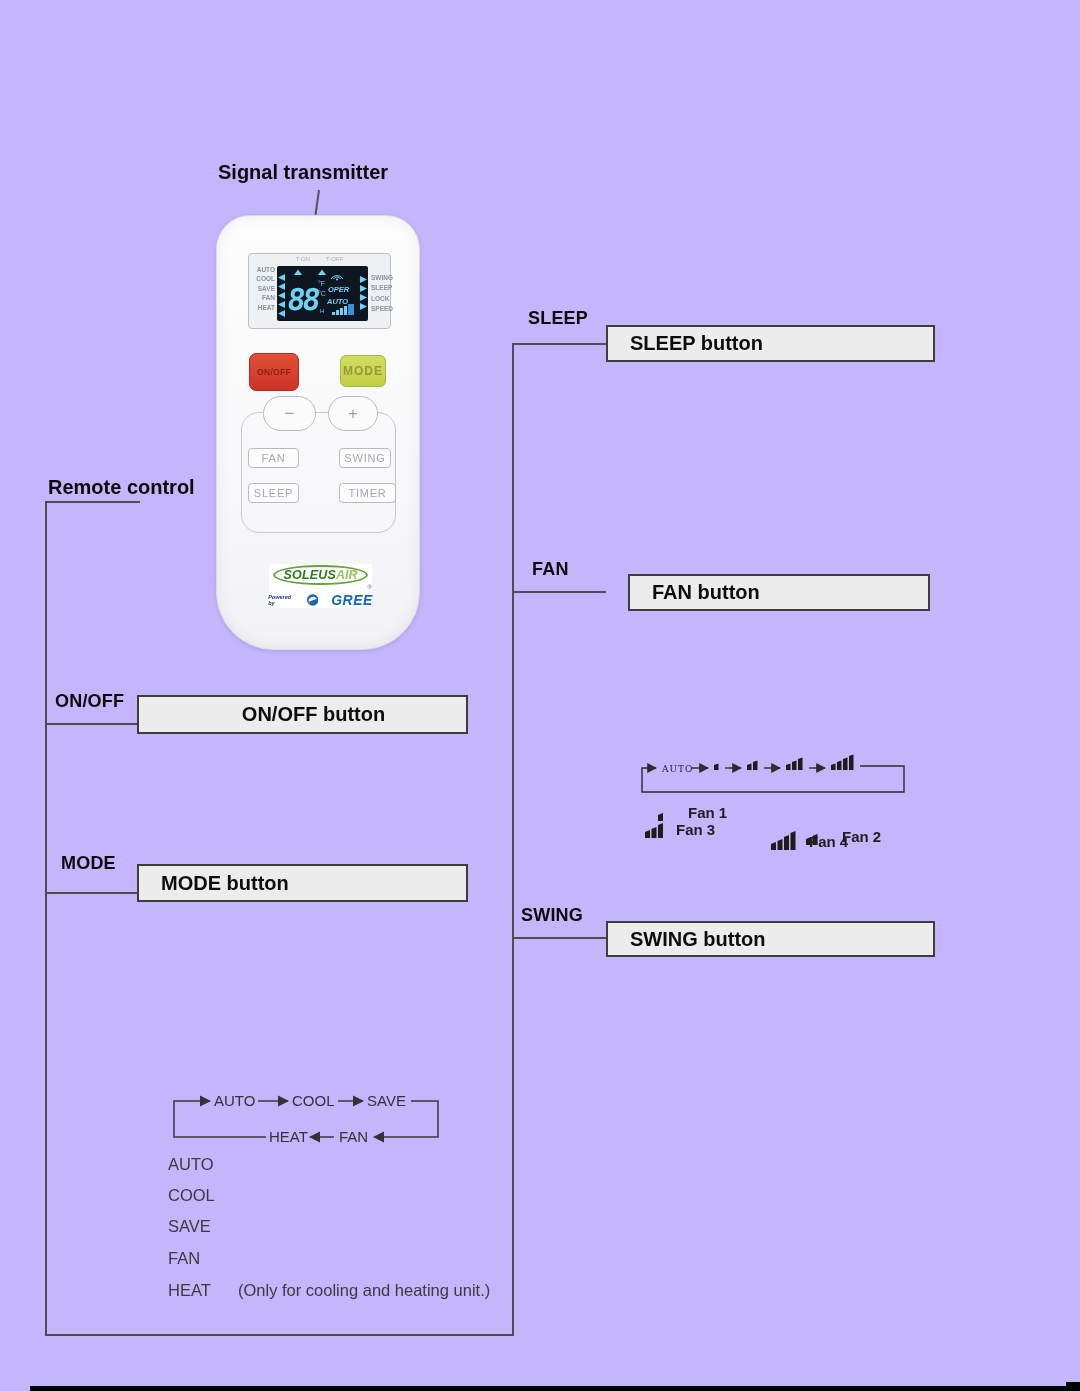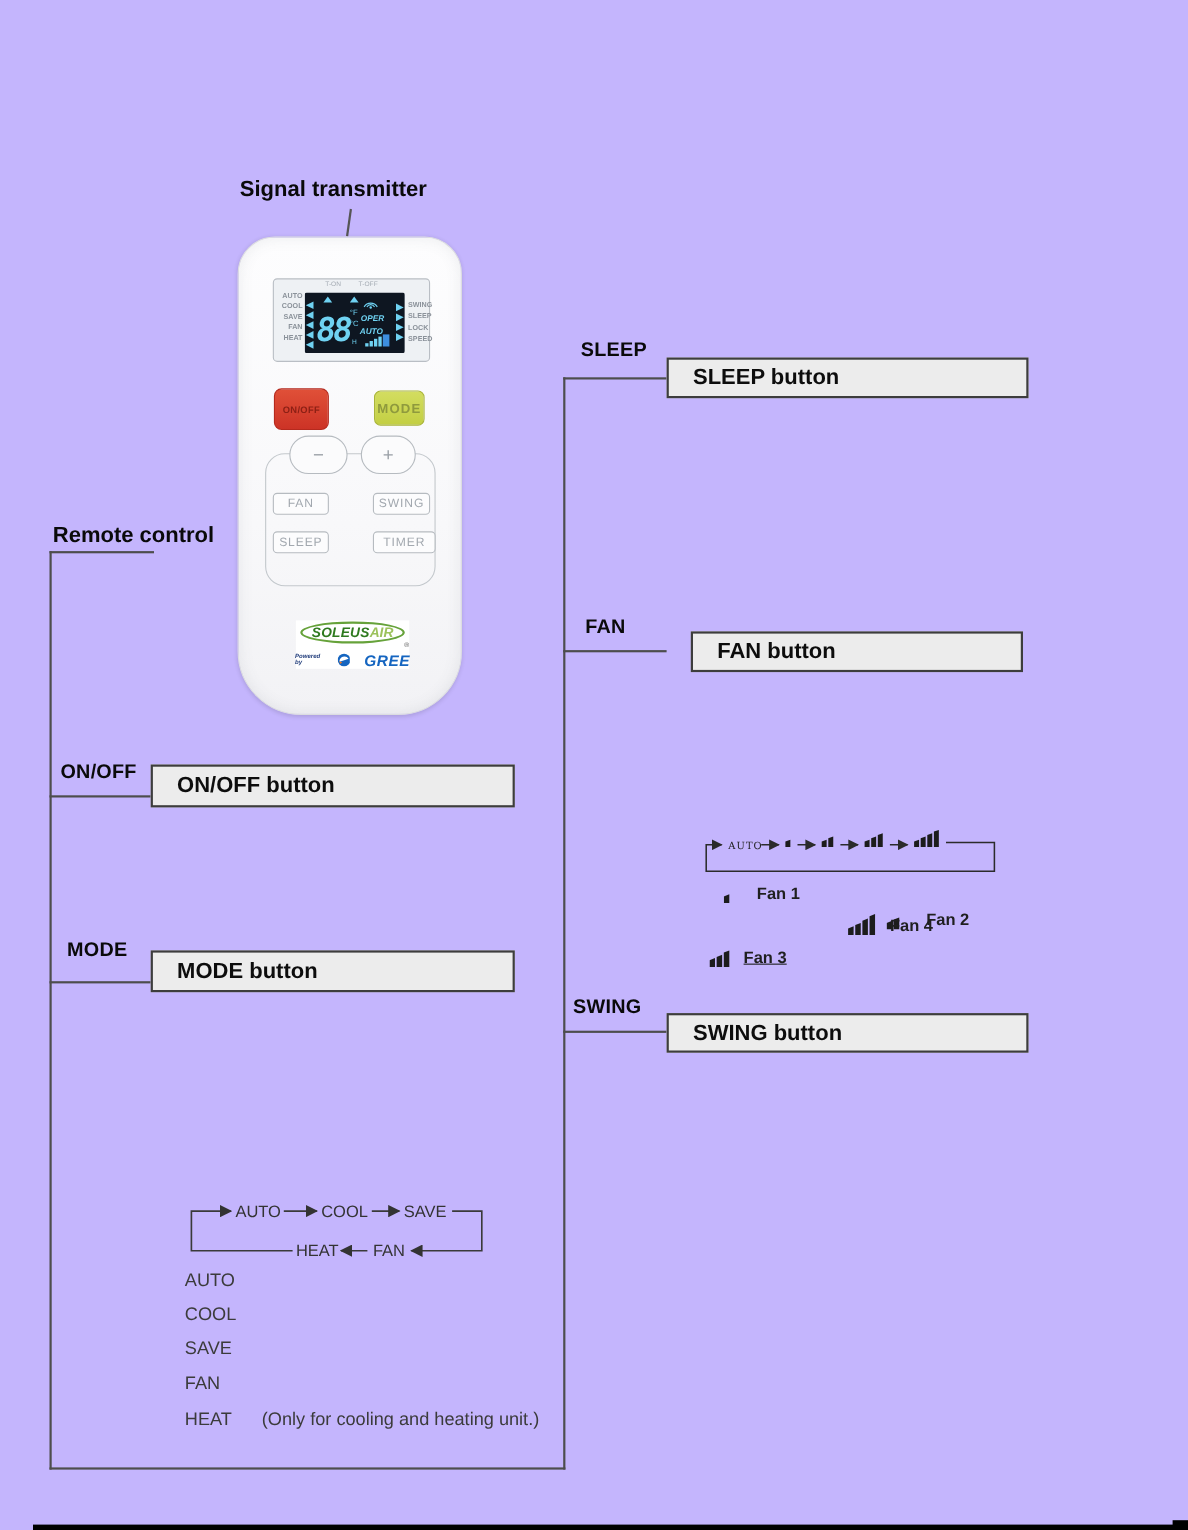--- a/index.html
+++ b/index.html
@@ -223,21 +223,21 @@
   <div class="callout-box" style="left:606px;top:574px;width:302px;height:37px;margin-left:22px;">
       <span>FAN button</span>
     </div>
 
   <div class="callout-label" style="left:521px;top:905px;">SWING</div>
   <div class="callout-box" style="left:606px;top:921px;width:329px;height:36px;">
       <span>SWING button</span>
     </div>
 
   <div class="callout-label" style="left:55px;top:691px;">ON/OFF</div>
-  <div class="callout-box" style="left:137px;top:695px;width:331px;height:39px;">
+  <div class="callout-box" style="left:137px;top:695px;width:331px;height:39px;justify-content:center;">
       <span>ON/OFF button</span>
     </div>
 
   <div class="callout-label" style="left:61px;top:853px;">MODE</div>
   <div class="callout-box" style="left:137px;top:864px;width:331px;height:38px;">
       <span>MODE button</span>
     </div>
 
   <svg class="abs" style="left:632px;top:752px;" width="285" height="52" viewBox="0 0 285 52">
     <defs>
@@ -283,21 +283,21 @@
   </div>
   <div class="legend-cell" style="left:806px;top:828px;">
     <span class="iconbox" style="width:36px;">
       <svg width="15" height="16" viewBox="0 0 15 16">
         <polygon points="0,16 0,10 5,8 5,16" fill="#1c1c1c"></polygon>
         <polygon points="6.5,16 6.5,7 11.5,5 11.5,16" fill="#1c1c1c"></polygon>
       </svg>
     </span>
     <span>Fan 2</span>
   </div>
-  <div class="legend-cell" style="left:645px;top:861px;text-decoration:underline;">
+  <div class="legend-cell" style="left:645px;top:820px;">
     <span class="iconbox" style="width:31px;">
       <svg width="21" height="18" viewBox="0 0 21 18">
         <polygon points="0,18 0,12 5,10 5,18" fill="#1c1c1c"></polygon>
         <polygon points="6.5,18 6.5,9 11.5,7 11.5,18" fill="#1c1c1c"></polygon>
         <polygon points="13,18 13,5 18,3 18,18" fill="#1c1c1c"></polygon>
       </svg>
     </span>
     <span>Fan 3</span>
   </div>
   <div class="legend-cell" style="left:771px;top:830px;">

